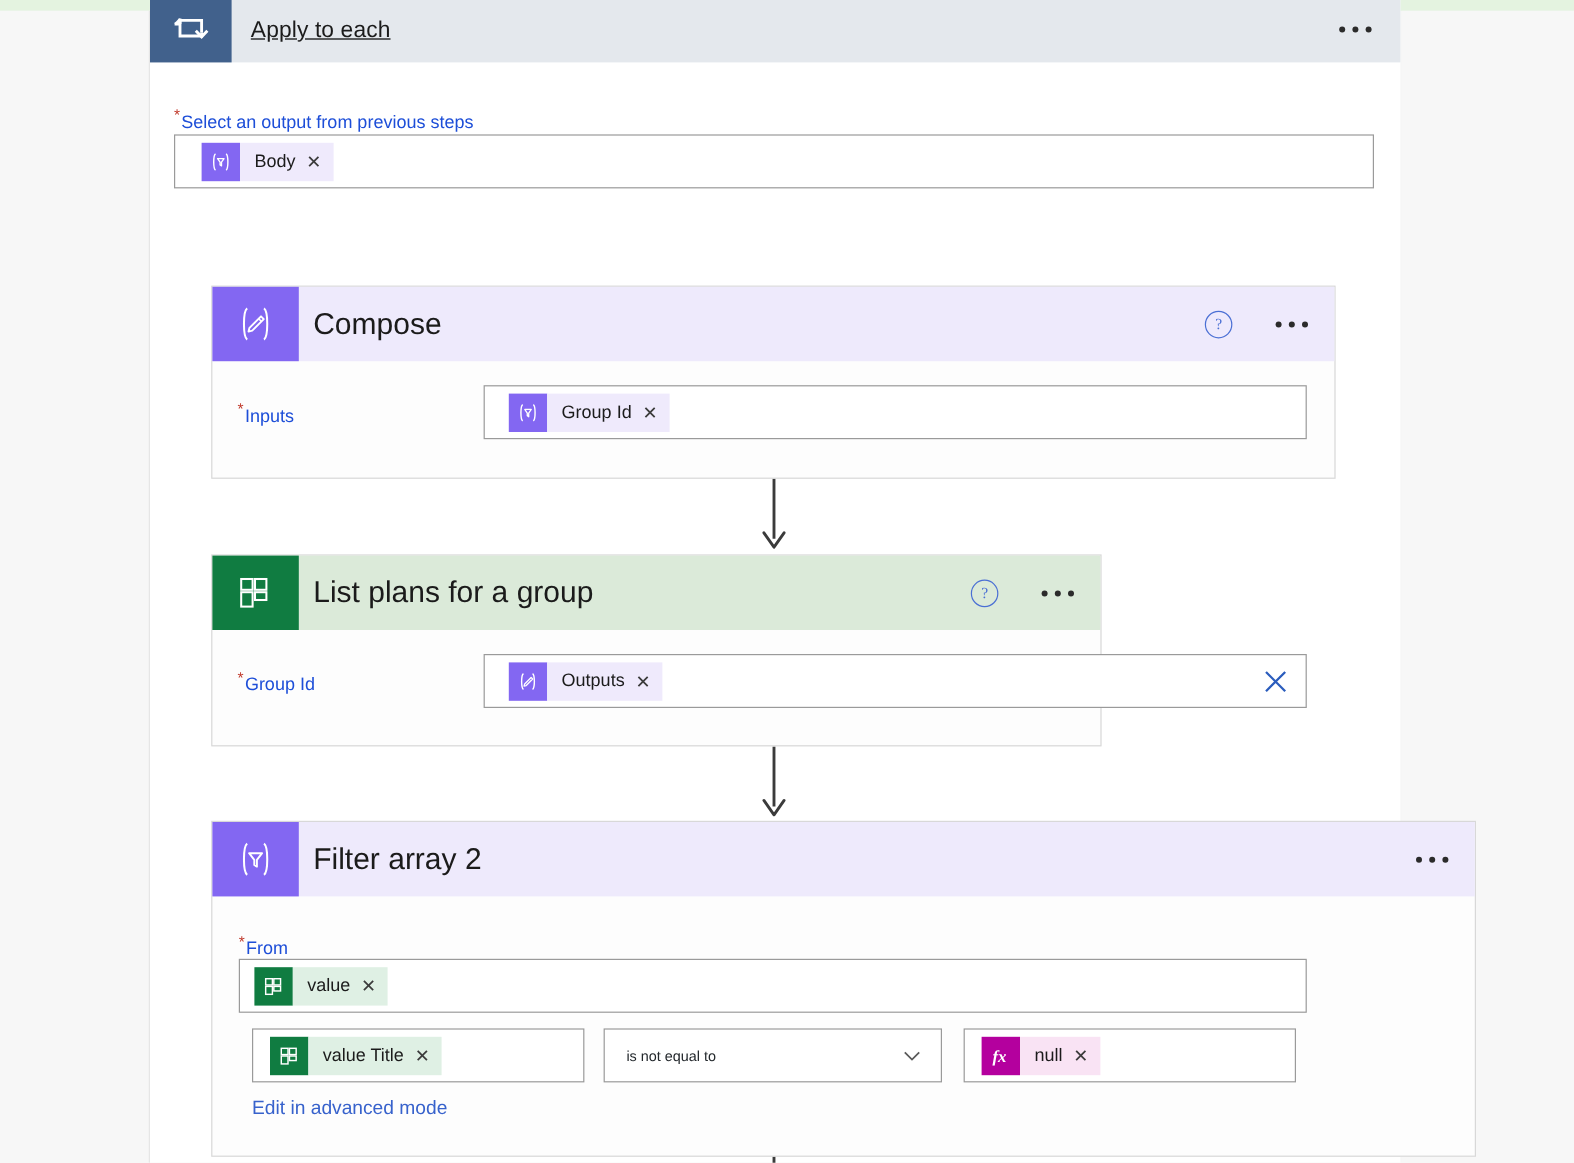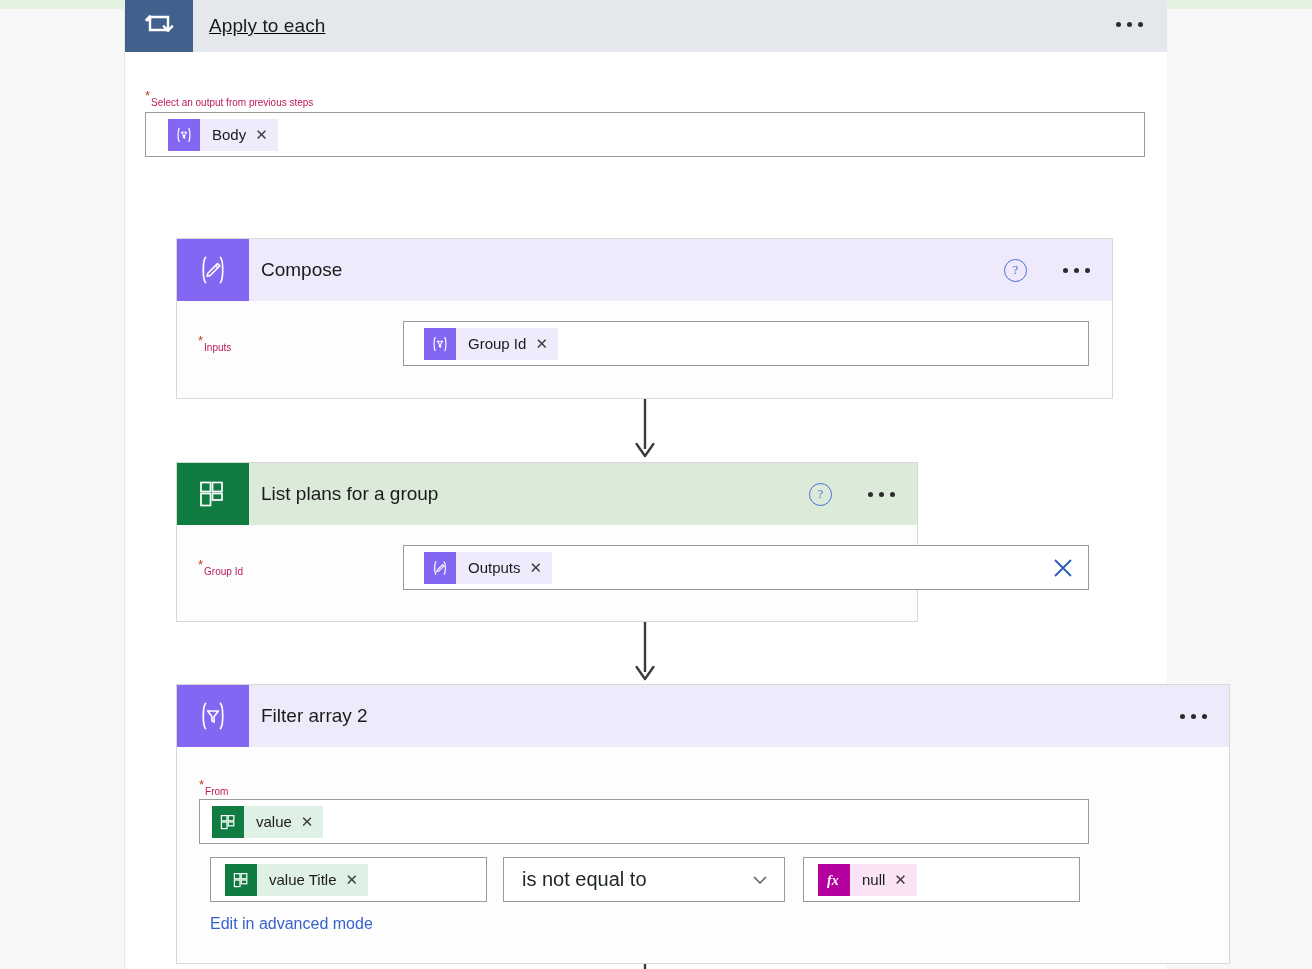--- a/index.html
+++ b/index.html
@@ -85,22 +85,22 @@
     position: absolute;
     right: 24px;
     top: 22px;
   }
   .scope-body {
     position: relative;
     padding: 0;
   }
 
   .req-label {
-    font-size: 10px;
-    color: #be185d;
+    font-size: 15px;
+    color: #1d4ed8;
     line-height: 18px;
   }
   .req-star {
     color: #c0392b;
     font-size: 13px;
     vertical-align: super;
     margin-right: 1px;
   }
 
   .field-box {
@@ -169,21 +169,21 @@
     height: 62px;
     display: flex;
     align-items: center;
     justify-content: center;
     flex: 0 0 auto;
   }
   .card-ico.purple { background: #8367f2; }
   .card-ico.green  { background: #107c41; }
   .card-title {
     margin-left: 12px;
-    font-size: 19px;
+    font-size: 25px;
     color: #1b1b1b;
   }
   .card-actions {
     position: absolute;
     right: 22px;
     top: 0;
     height: 62px;
     display: flex;
     align-items: center;
     gap: 36px;
@@ -211,21 +211,21 @@
   }
 
   .dropdown {
     background: #fff;
     border: 1px solid #9a9a9a;
     display: flex;
     align-items: center;
     justify-content: space-between;
     box-sizing: border-box;
     padding: 0 14px 0 18px;
-    font-size: 20px;
+    font-size: 12px;
     color: #22272b;
     cursor: pointer;
   }
 
   .adv-link {
     color: #3762cc;
     font-size: 16px;
     cursor: pointer;
   }
 

